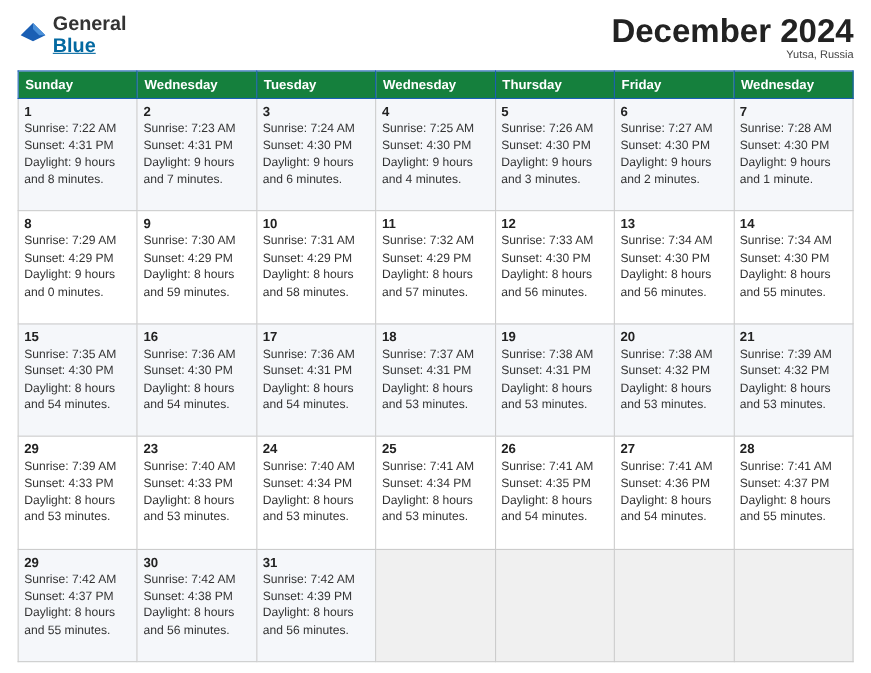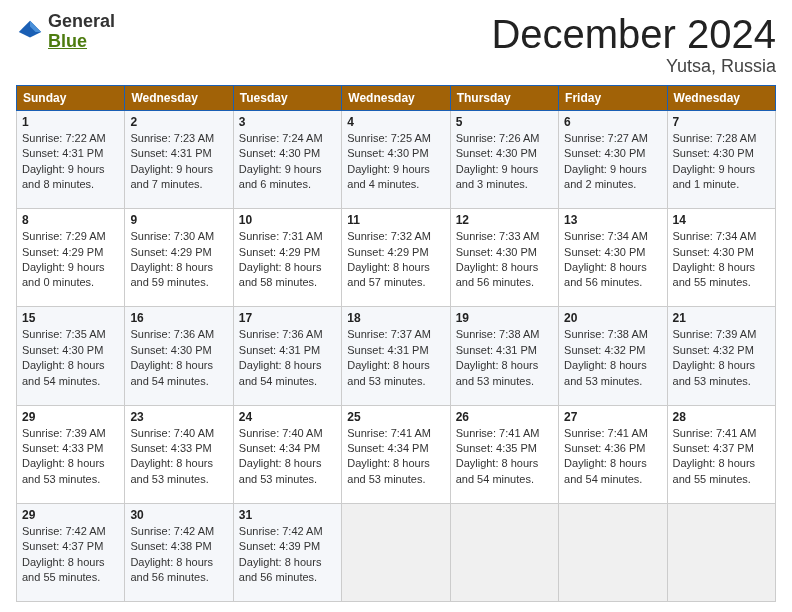--- a/index.html
+++ b/index.html
@@ -27,45 +27,45 @@
       display: flex;
       align-items: center;
       gap: 4px;
     }
     .logo-text {
       font-size: 18px;
       font-weight: bold;
       line-height: 1.1;
     }
     .logo-text span.general { color: #333; }
-    .logo-text span.blue { color: #4d7c0f; text-decoration: underline; }
+    .logo-text span.blue { color: #0369a1; text-decoration: underline; }
     .logo-icon {
       width: 28px;
       height: 28px;
     }
     .title-section {
       text-align: right;
     }
     .calendar-title {
-      font-size: 40px;
-      font-weight: normal;
+      font-size: 30px;
+      font-weight: bold;
       color: #222;
       line-height: 1.1;
     }
     .calendar-subtitle {
-      font-size: 18px;
+      font-size: 10px;
       color: #444;
     }
     .calendar-table {
       width: 100%;
       border-collapse: collapse;
       flex: 1;
     }
     .calendar-table thead tr th {
-      background: #a16207;
+      background: #15803d;
       color: #fff;
       font-size: 12px;
       font-weight: bold;
       padding: 5px 6px;
       text-align: left;
       border: 1px solid #1a5fb4;
     }
     .calendar-table tbody tr td {
       border: 1px solid #ccc;
       vertical-align: top;

